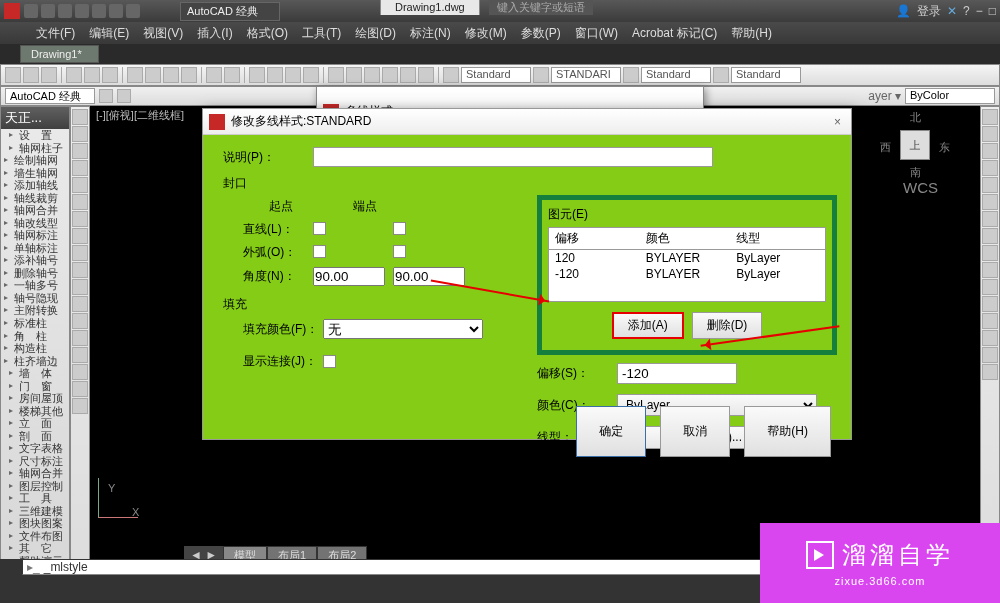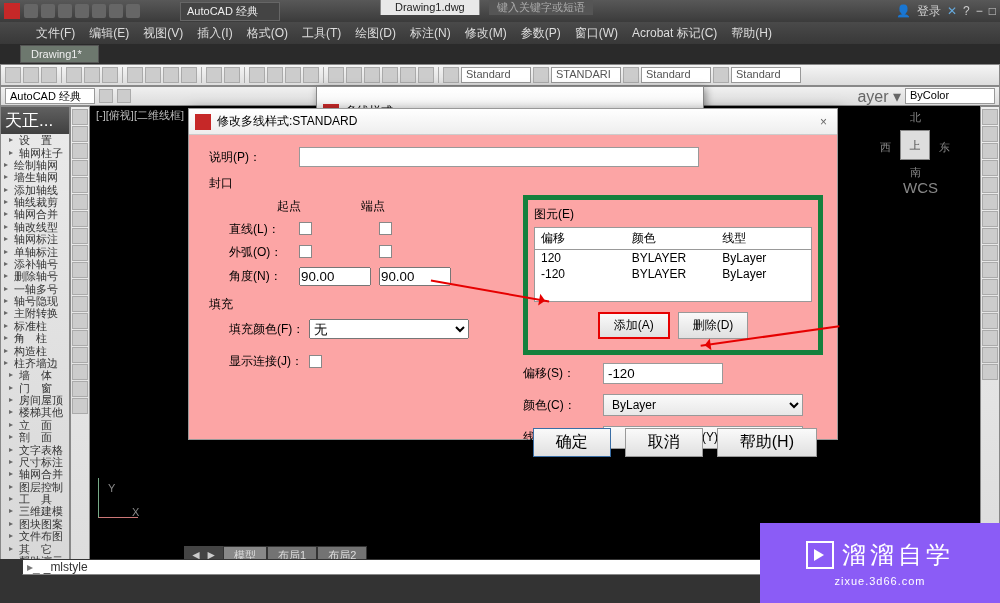--- a/index.html
+++ b/index.html
@@ -17,21 +17,21 @@
 .doc-tab { background: #2a2a2a; height: 20px; display: flex; align-items: center; padding-left: 20px; }
 .doc-tab .tab { background: #6d786e; color: #eee; padding: 2px 16px 2px 10px; font-size: 11px; border: 1px solid #555; }
 .toolbar { background: linear-gradient(#f5f5f5,#ddd); height: 22px; border: 1px solid #888; display: flex; align-items: center; padding: 0 4px; gap: 2px; overflow: hidden; }
 .toolbar .tbtn { width: 16px; height: 16px; background: #ccc; border: 1px solid #aaa; }
 .toolbar .sep { width: 1px; height: 16px; background: #aaa; margin: 0 2px; }
 .toolbar .combo { background: #fff; border: 1px solid #999; padding: 0 4px; font-size: 11px; min-width: 70px; height: 16px; color:#555; }
 .toolbar2 { background: linear-gradient(#f0f0f0,#dcdcdc); height: 20px; border: 1px solid #888; display: flex; align-items: center; padding: 0 4px; gap: 4px; }
 .toolbar2 .combo2 { background: #fff; border: 1px solid #999; padding: 0 4px; font-size: 11px; min-width: 90px; height: 16px; }
 .main { display: flex; position: relative; height: 462px; }
 .left-panel { width: 70px; background: linear-gradient(#eaeaea,#d8d8d8); border: 1px solid #888; display: flex; flex-direction: column; }
-.left-panel .lp-title { background: linear-gradient(#606060,#404040); color: #fff; padding: 2px 4px; font-size: 17px; }
+.left-panel .lp-title { background: linear-gradient(#606060,#404040); color: #fff; padding: 2px 4px; font-size: 13px; }
 .left-panel .lp-item { padding: 1px 3px; font-size: 11px; color: #333; white-space: nowrap; overflow: hidden; border-bottom: 0; line-height: 14px; display:flex; align-items:center; gap:2px;}
 .left-panel .lp-item::before { content:"▸"; font-size:8px; color:#666; width:8px;}
 .left-panel .lp-item.tree { padding-left: 8px; font-size:11px;}
 .draw-toolbar { width: 20px; background: linear-gradient(#eee,#ddd); border: 1px solid #888; display: flex; flex-direction: column; gap: 1px; padding: 2px 1px; }
 .draw-toolbar span { height: 16px; background: #ccc; border: 1px solid #aaa; }
 .viewport { flex: 1; background: #000; position: relative; }
 .vp-label { position: absolute; top: 2px; left: 6px; color: #bbb; font-size: 11px; }
 .viewcube { position: absolute; top: 4px; right: 30px; width: 70px; height: 70px; }
 .viewcube .n { position:absolute; top:0; left:30px; color:#888; font-size:11px;}
 .viewcube .s { position:absolute; bottom:0; left:30px; color:#888; font-size:11px;}
@@ -47,30 +47,30 @@
 .cmd { position: absolute; bottom: 0; left: 0; right: 0; height: 44px; background: #333; }
 .cmd .cmd-line { background: #fff; height: 16px; padding: 0 4px; font-size: 12px; color: #333; border: 1px inset #888; margin: 0 22px; display:flex; align-items:center; }
 .cmd .cmd-line .prompt { color: #777; margin-right: 4px; }
 .status { background: linear-gradient(#4a4a4a,#2d2d2d); height: 20px; color: #ccc; font-size: 11px; display: flex; align-items: center; padding: 0 6px; gap: 10px; }
 .status .sbtn { background: #555; padding: 1px 6px; border: 1px solid #666; font-size:10px; }
 
 .dialog1 { position: absolute; top: 86px; left: 316px; width: 388px; background: #fff; border: 1px solid #888; box-shadow: 2px 2px 8px rgba(0,0,0,.4); z-index: 9; }
 .dialog1 .dlg-title { background: linear-gradient(#fff,#eee); padding: 16px 6px; font-size: 12px; display: flex; align-items: center; border-bottom:1px solid #ccc;}
 .dialog1 .dlg-title .ico { width: 16px; height: 16px; background: #c62828; margin-right: 6px; }
 .dialog1 .dlg-title .x { margin-left: auto; color: #888; padding: 0 4px; }
-.dialog2 { position: absolute; top: 108px; left: 188px; width: 650px; height: 332px; background: #fca5a5; border: 1px solid #999; box-shadow: 3px 3px 12px rgba(0,0,0,.5); z-index: 10; }
+.dialog2 { position: absolute; top: 108px; left: 202px; width: 650px; height: 332px; background: #84cc16; border: 1px solid #999; box-shadow: 3px 3px 12px rgba(0,0,0,.5); z-index: 10; }
 .dialog2 .dlg-title { background: linear-gradient(#fff,#eee); padding: 4px 6px; font-size: 12px; display: flex; align-items: center; border-bottom:1px solid #ccc;}
 .dialog2 .dlg-title .ico { width: 16px; height: 16px; background: #c62828; margin-right: 6px; }
 .dialog2 .dlg-title .x { margin-left: auto; color: #666; padding: 0 4px; }
 .dialog2 .body { padding: 12px 20px; height: 330px; position: relative; }
 .row { display: flex; align-items: center; margin-bottom: 8px; }
 .row label { width: 90px; font-size: 12px; }
 .row input[type=text], .row select { border: 1px solid #999; padding: 2px 4px; font-size: 12px; background:#fff;}
 .section-title { font-size: 12px; margin: 6px 0; }
-.cap-headers { display: flex; font-size: 12px; margin-left: 68px; gap: 60px; margin-bottom: 6px; }
+.cap-headers { display: flex; font-size: 12px; margin-left: 46px; gap: 60px; margin-bottom: 6px; }
 .cap-row { display: flex; align-items: center; margin-bottom: 6px; font-size: 12px; }
 .cap-row label { width: 90px; padding-left:20px;}
 .cap-row .cb { width: 80px; }
 .cap-row input[type=text] { width: 72px; }
 .checkbox { width: 13px; height: 13px; border: 1px solid #888; display: inline-block; background: #fff; }
 .fill-row { display:flex; align-items:center; font-size:12px; margin-bottom:8px;}
 .fill-row label { width:100px; padding-left:20px;}
 .fill-row select { width:160px; height:20px;}
 .elements { position: absolute; top: 60px; right: 14px; width: 300px; border: 5px solid #15803d; height: 160px; padding: 6px; }
 .elements .el-title { font-size: 12px; margin-bottom: 4px; }
@@ -81,27 +81,27 @@
 .elements .el-body .erow span { flex:1; padding-left:4px;}
 .elements .btns { display: flex; gap: 8px; margin-top: 10px; justify-content: center;}
 .elements .btns button { padding: 3px 14px; font-size: 12px; background: linear-gradient(#fafafa,#e0e0e0); border: 1px solid #999; cursor:pointer;}
 .elements .btns .add { border: 2px solid #e60000; }
 .right-params { position: absolute; top: 228px; right: 14px; width: 300px; }
 .right-params .prow { display: flex; align-items: center; margin-bottom: 10px; font-size: 12px; }
 .right-params .prow label { width: 80px; }
 .right-params .prow input[type=text] { width: 120px; padding: 2px 4px; border: 1px solid #999; background:#fff; }
 .right-params .prow select, .right-params .prow button { width: 200px; padding: 2px 4px; border: 1px solid #999; background: linear-gradient(#fafafa,#e8e8e8); font-size:12px; text-align:left;}
 .dlg-buttons { position: absolute; bottom: 8px; right: 20px; display: flex; gap: 14px; }
-.dlg-buttons button { padding: 3px 22px; font-size: 16px; background: linear-gradient(#fafafa,#e0e0e0); border: 1px solid #999; cursor:pointer;}
+.dlg-buttons button { padding: 16px 22px; font-size: 12px; background: linear-gradient(#fafafa,#e0e0e0); border: 1px solid #999; cursor:pointer;}
 .dlg-buttons .ok { border: 1px solid #3a6ea5; }
 .arrow1 { position:absolute; top:290px; left:430px; width:120px; height:2px; background:#e60000; z-index:11; transform: rotate(10deg);}
 .arrow1::after { content:""; position:absolute; right:-2px; top:-5px; border:6px solid transparent; border-left-color:#e60000;}
 .arrow2 { position:absolute; top:335px; left:700px; width:140px; height:2px; background:#e60000; z-index:11; transform: rotate(-8deg);}
 .arrow2::after { content:""; position:absolute; left:-2px; top:-5px; border:6px solid transparent; border-right-color:#e60000;}
-.watermark { position:absolute; right:0; bottom:0; width:240px; height:80px; background:#8b5cf6; color:#fff; display:flex; align-items:center; justify-content:center; flex-direction:column; z-index:20; gap:4px;}
+.watermark { position:absolute; right:0; bottom:0; width:240px; height:80px; background:#d946ef; color:#fff; display:flex; align-items:center; justify-content:center; flex-direction:column; z-index:20; gap:4px;}
 .watermark .wm-top { font-size:24px; letter-spacing:4px; display:flex; align-items:center; gap:8px;}
 .watermark .wm-top .play { width:28px; height:28px; border:2px solid #fff; display:flex; align-items:center; justify-content:center;}
 .watermark .wm-top .play::before { content:""; border:6px solid transparent; border-left:10px solid #fff; margin-left:4px;}
 .watermark .wm-bot { font-size:11px; letter-spacing:1px;}
 .ucs { position:absolute; bottom:50px; left:8px; color:#888; font-size:11px;}
 .ucs .y { position:absolute; bottom:24px; left:10px;}
 .ucs .x { position:absolute; bottom:0; left:34px;}
 .ucs .axis { width:40px; height:40px; border-left:1px solid #7a8; border-bottom:1px solid #c77; position:relative;}
 .bylayer-square { width:11px; height:11px; display:inline-block; border:1px solid #666; background:#fff; margin-right:4px; vertical-align:middle;}
 </style>
@@ -191,21 +191,21 @@
   <span class="combo">Standard</span>
   <span class="tbtn"></span>
   <span class="combo">Standard</span>
 </div>
 
 <div class="toolbar2">
   <span class="combo2">AutoCAD 经典</span>
   <span class="tbtn" style="width:14px;height:14px;background:#ccc;border:1px solid #aaa;"></span>
   <span class="tbtn" style="width:14px;height:14px;background:#ccc;border:1px solid #aaa;"></span>
   <span style="flex:1"></span>
-  <span style="font-size:16px; color:#666;">ayer ▾</span>
+  <span style="font-size:12px; color:#666;">ayer ▾</span>
   <span class="combo2">ByColor</span>
 </div>
 
 <div class="main">
 
   <div class="left-panel">
     <div class="lp-title">天正...</div>
     <div class="lp-item tree">设　置</div>
     <div class="lp-item tree">轴网柱子</div>
     <div class="lp-item">绘制轴网</div>

